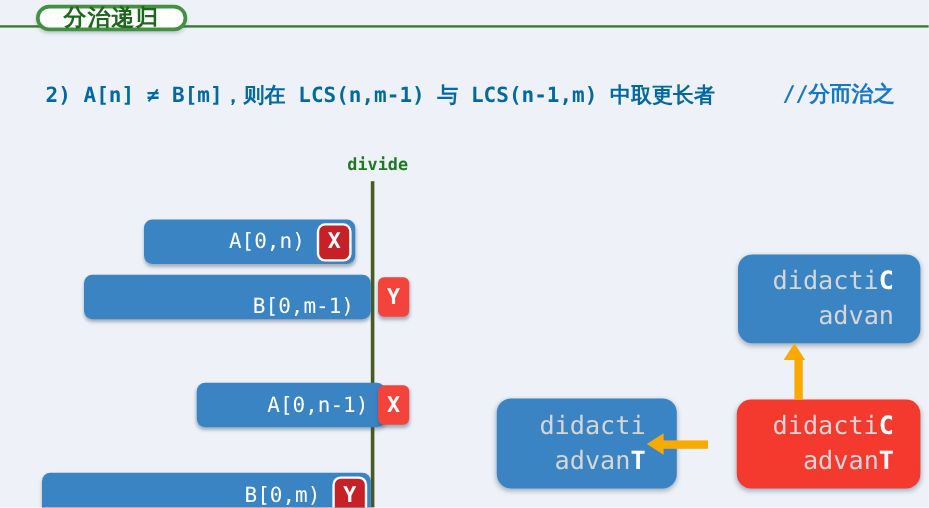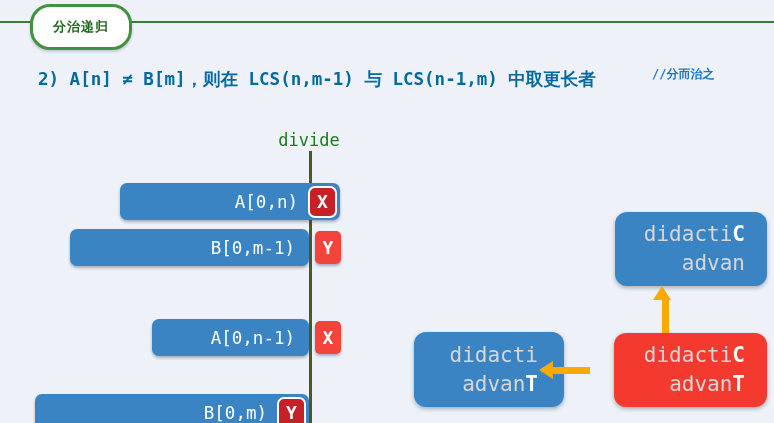--- a/index.html
+++ b/index.html
@@ -9,62 +9,62 @@
     background:#eef2f8;
     overflow:hidden;
     font-family:"Liberation Sans", sans-serif;
   }
   
   .rule{
     position:absolute;left:0;top:21px;width:774px;height:2px;
     background:#3b7a3b;
   }
   .title-badge{
-    position:absolute;left:30px;top:4px;height:46px;
+    position:absolute;left:30px;top:4px;height:22px;
     padding:0 20px;box-sizing:border-box;
     background:#ffffff;border:3px solid #42913f;border-radius:20px;
     display:flex;align-items:center;
-    font-size:13px;font-weight:bold;letter-spacing:1px;color:#1d681d;
+    font-size:19px;font-weight:bold;letter-spacing:1px;color:#1d681d;
     box-shadow:0 2px 3px rgba(60,80,110,.25);
     z-index:2;
   }
   
   .statement{
     position:absolute;left:38px;top:67px;
     font-family:"DejaVu Sans Mono", monospace;
     font-size:17.5px;font-weight:bold;color:#0369a1;
     white-space:nowrap;
   }
   .comment{
     position:absolute;left:652px;top:66px;
     font-family:"DejaVu Sans Mono", monospace;
-    font-size:12px;font-weight:bold;color:#1778c8;
+    font-size:18px;font-weight:bold;color:#1778c8;
     white-space:nowrap;
   }
   
   .divide-label{
-    position:absolute;left:278px;top:130px;width:62px;text-align:center;
+    position:absolute;left:278px;top:130px;width:62px;text-align:right;
     font-family:"DejaVu Sans Mono", monospace;
-    font-size:17px;font-weight:normal;color:#1e7a1e;
+    font-size:14px;font-weight:bold;color:#1e7a1e;
   }
   .divide-line{
     position:absolute;left:309px;top:151px;width:3px;height:272px;
     background:#4a5b22;
   }
   
   .bar{
     position:absolute;height:37px;background:#3a84c4;border-radius:7px;
     display:flex;align-items:center;justify-content:flex-end;
     color:#ffffff;
     font-family:"DejaVu Sans Mono", monospace;font-size:17.5px;
     box-shadow:0 2px 3px rgba(50,70,100,.4);
   }
-  .bar-a0n   {left:120px;top:183px;width:176px;padding-left:44px;}
-  .bar-b0m1  {left:70px; top:229px;width:239px;}
-  .bar-a0n1  {left:152px;top:319px;width:157px;}
+  .bar-a0n   {left:120px;top:183px;width:176px;}
+  .bar-b0m1  {left:70px; top:229px;width:239px;align-items:flex-end;}
+  .bar-a0n1  {left:164px;top:319px;width:157px;}
   .bar-b0m   {left:35px; top:363px;width:274px;margin-top:31px;}
   .bar-label{margin-right:14px;}
   .bar-label.with-badge{margin-right:10px;}
   .badge-in{
     width:29px;height:32px;margin-right:3px;flex:0 0 auto;
     background:#c52127;border:2px solid #ffffff;border-radius:7px;
     box-sizing:border-box;
     display:flex;align-items:center;justify-content:center;
     font-family:"DejaVu Sans Mono", monospace;
     font-size:18px;font-weight:bold;color:#ffffff;

